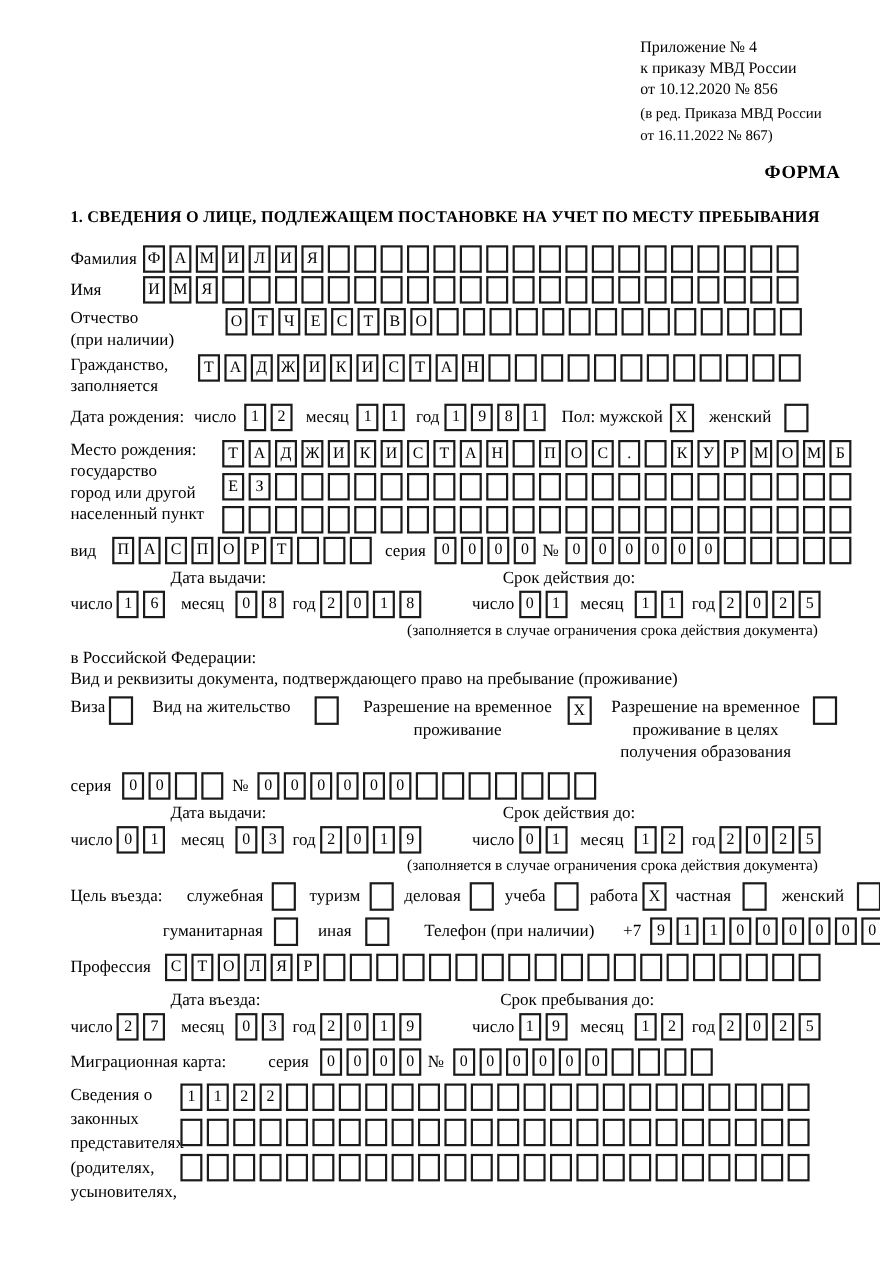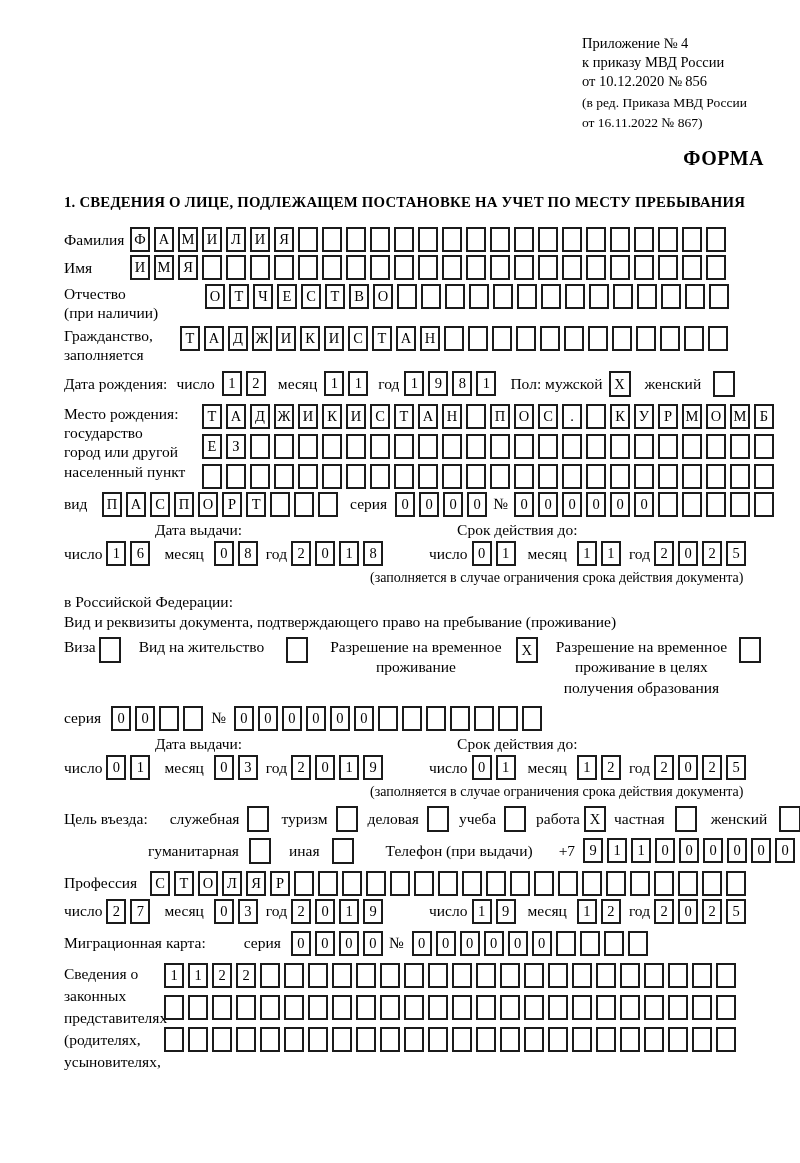--- a/index.html
+++ b/index.html
@@ -4,21 +4,21 @@
 <style>
   html,body{margin:0;padding:0;background:#fff;}
   .page{
     width:800px;height:1163px;box-sizing:border-box;overflow:hidden;
     padding:34px 22px 0 64px;position:relative;
     font-family:"Liberation Serif","DejaVu Serif",serif;color:#000;
     font-size:15.5px;line-height:1.25;
   }
   .hdr{margin-left:518px;font-size:14.5px;line-height:1.3;}
   .hdr .sub{font-size:13.5px;margin-top:3px;}
-  .forma{margin-left:518px;text-align:right;font-weight:bold;font-size:20px;margin-top:14px;padding-right:14px;letter-spacing:.5px;}
+  .forma{margin-left:518px;text-align:right;font-weight:bold;font-size:17px;margin-top:14px;padding-right:14px;letter-spacing:.5px;}
   .title{ text-align:center;font-weight:bold;font-size:16px;margin-top:16px;line-height:1.45;letter-spacing:.2px;}
   .uline{display:inline-block;width:52px;border-bottom:2px solid #333;height:14px;margin-left:10px;}
   .sec{font-weight:bold;font-size:14.8px;margin-top:22px;margin-bottom:16px;letter-spacing:.2px;}
   .row{display:flex;align-items:center;margin-bottom:3px;}
   .rowt{display:flex;align-items:flex-start;margin-bottom:3px;}
   .cells{display:flex;align-items:center;}
   .box{
     display:inline-block;width:16px;height:21px;border:2px solid #1b1b1b;margin-right:4px;
     text-align:center;font-size:14.5px;line-height:21px;background:#fff;flex:0 0 auto;
   }
@@ -506,21 +506,21 @@
 
   <div class="row" style="margin-top:6px">
     <span class="lbl" style="margin-left:84px">гуманитарная</span>
     <span class="cells" style="margin-left:10px">
         <span class="box big"></span>
       </span>
     <span class="lbl" style="margin-left:14px">иная</span>
     <span class="cells" style="margin-left:12px">
         <span class="box big"></span>
       </span>
-    <span class="lbl" style="margin-left:28px">Телефон (при выдачи)</span>
+    <span class="lbl" style="margin-left:28px">Телефон (при наличии)</span>
     <span class="lbl" style="margin-left:26px">+7</span>
     <span class="cells" style="margin-left:8px">
         <span class="box">9</span>
         <span class="box">1</span>
         <span class="box">1</span>
         <span class="box">0</span>
         <span class="box">0</span>
         <span class="box">0</span>
         <span class="box">0</span>
         <span class="box">0</span>
@@ -552,20 +552,24 @@
         <span class="box"></span>
         <span class="box"></span>
         <span class="box"></span>
         <span class="box"></span>
         <span class="box"></span>
         <span class="box"></span>
         <span class="box"></span>
       </span>
   </div>
 
+  <div class="dhead" style="margin-top:8px">
+    <span style="margin-left:91px">Дата въезда:</span>
+    <span style="margin-left:218px">Срок пребывания до:</span>
+  </div>
 
   <div class="row">
     <span class="lbl">число</span>
     <span class="cells" style="margin-left:4px">
         <span class="box">2</span>
         <span class="box">7</span>
       </span>
     <span class="lbl" style="margin-left:10px">месяц</span>
     <span class="cells" style="margin-left:10px">
         <span class="box">0</span>

